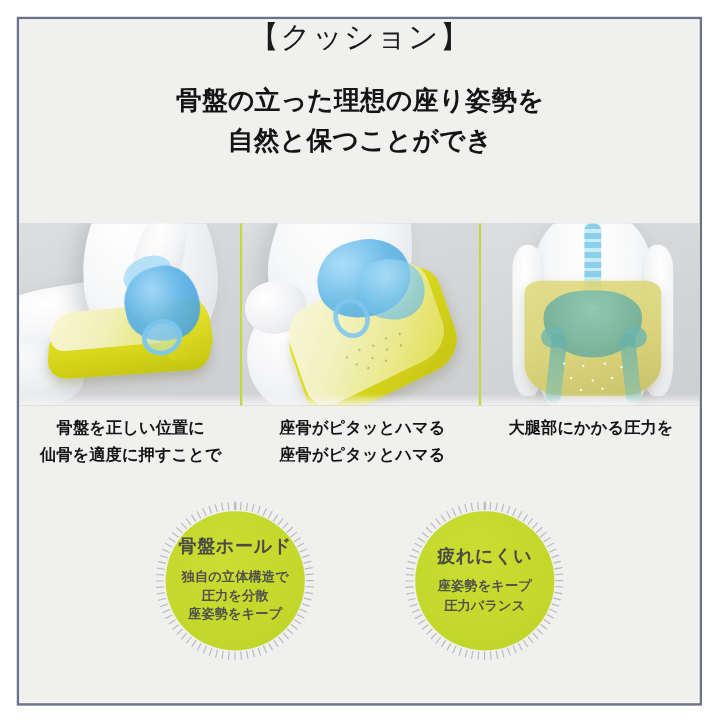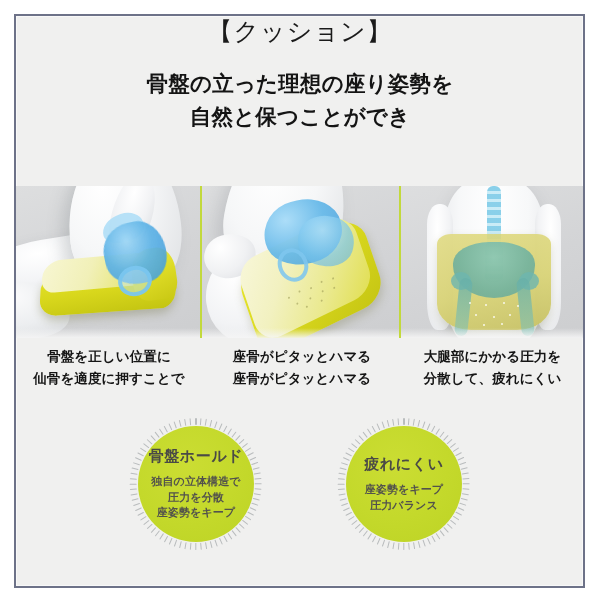--- a/index.html
+++ b/index.html
@@ -493,21 +493,20 @@
     <div class="cap c1">
       <span class="ln">骨盤を正しい位置に</span>
       <span class="ln">仙骨を適度に押すことで</span>
     </div>
     <div class="cap c2">
       <span class="ln">座骨がピタッとハマる</span>
       <span class="ln">座骨がピタッとハマる</span>
     </div>
     <div class="cap c3">
       <span class="ln">大腿部にかかる圧力を</span>
-      <span class="ln">分散して、疲れにくい</span>
     </div>
   </div>
 
   <div class="circles">
 
     <div class="circle-wrap w1">
       <div class="stitch">
           <i style="transform: rotate(0deg);"></i>
           <i style="transform: rotate(4.73684deg);"></i>
           <i style="transform: rotate(9.47368deg);"></i>

